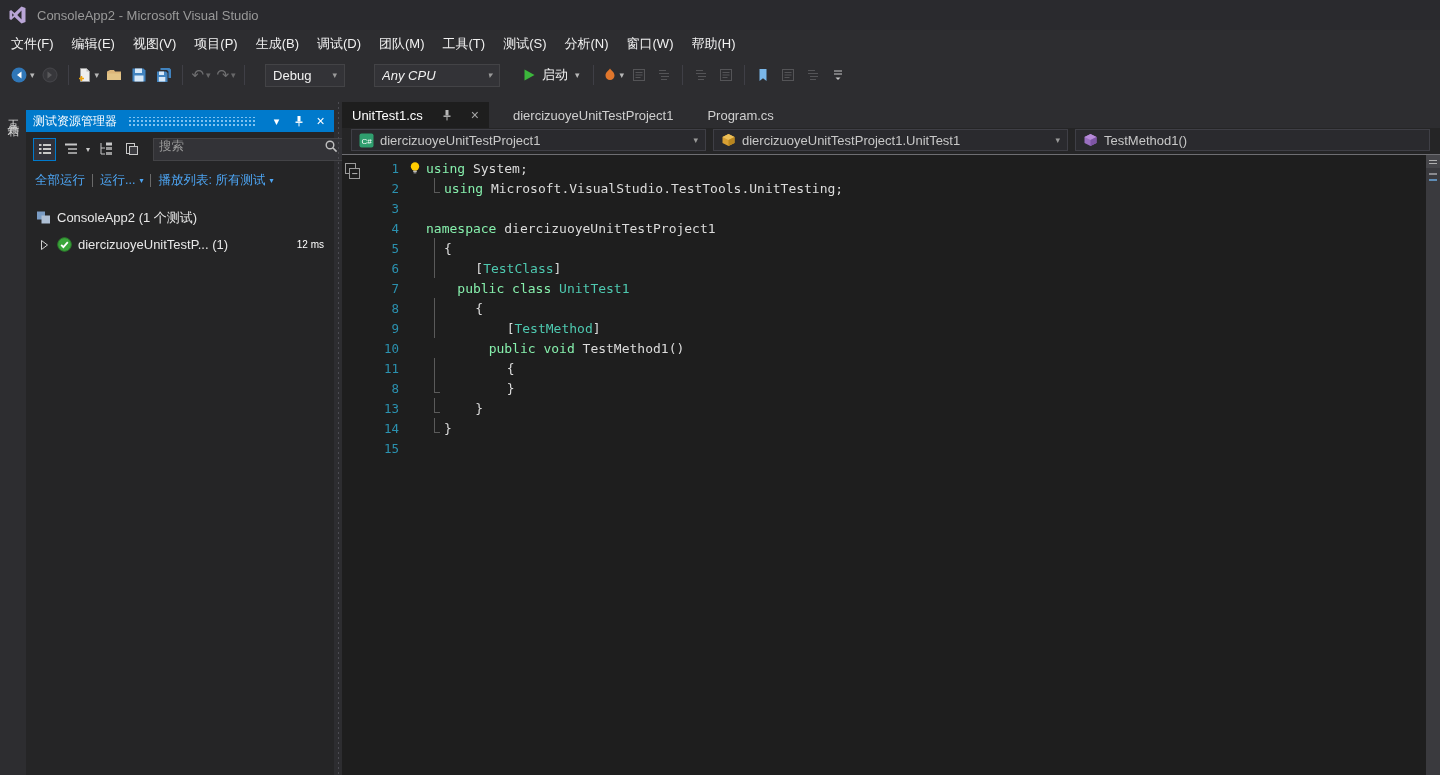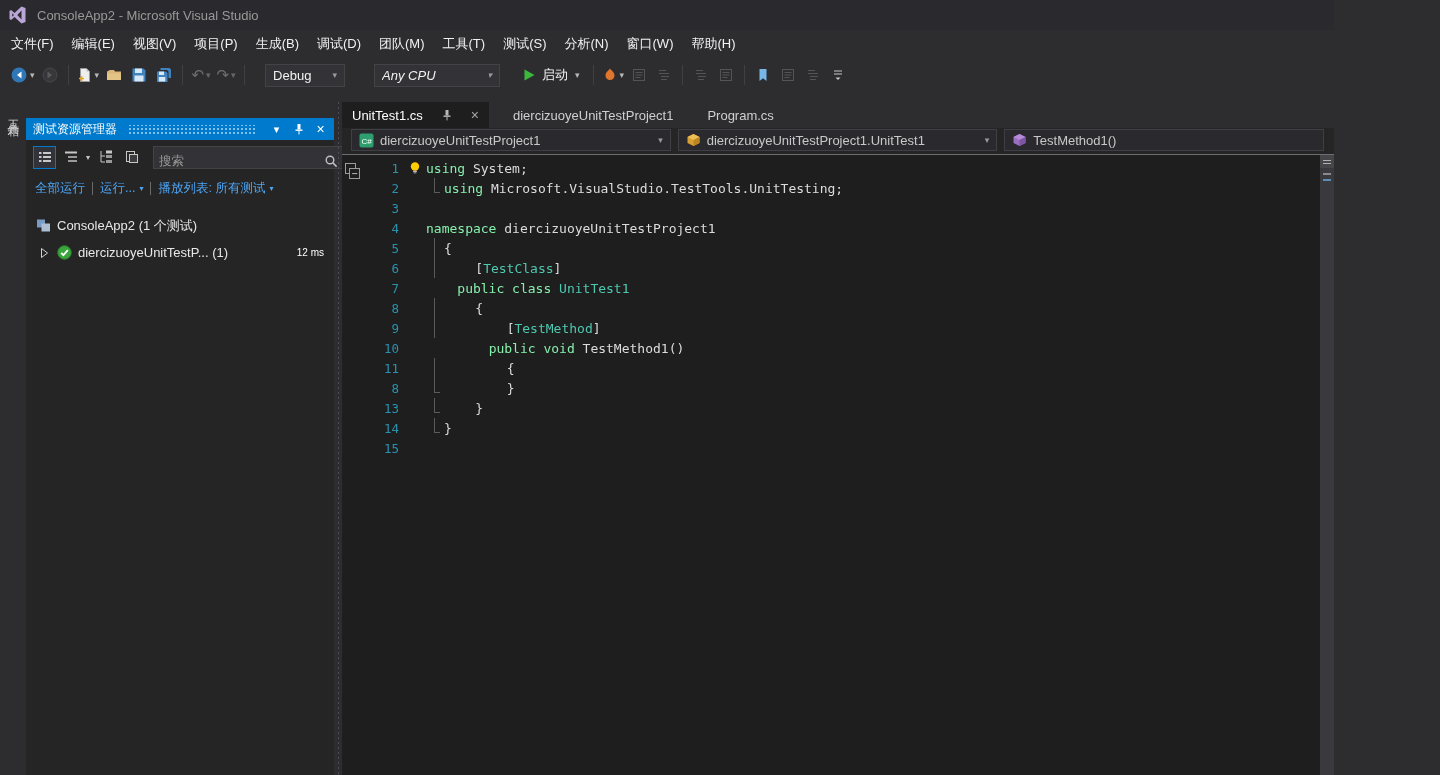--- a/index.html
+++ b/index.html
@@ -1,18 +1,18 @@
 <!DOCTYPE html>
 <html><head>
 <meta charset="utf-8">
 <style>
   *{margin:0;padding:0;box-sizing:border-box}
   html,body{width:1440px;height:775px;overflow:hidden}
   body{background:#2d2d30;font-family:"Liberation Sans",sans-serif;color:#f1f1f1;cursor:default}
-  .window{width:1334px;height:775px;display:flex;flex-direction:column;background:#2d2d30}
+  .window{width:1440px;height:775px;display:flex;flex-direction:column;background:#2d2d30}
 
   
   .titlebar{height:30px;flex:0 0 30px;display:flex;align-items:center;gap:9px;padding:0 8px;background:#2a2a2e}
   .title-text{color:#999;font-size:13px}
 
   
   .menubar{height:28px;flex:0 0 28px;display:flex;align-items:center;padding:0 2px;background:#2d2d30}
   .menu-item{padding:5px 9px;font-size:13px;color:#f1f1f1;white-space:nowrap}
 
   
@@ -27,31 +27,31 @@
   .combo-arrow{margin-left:auto;font-size:9px;color:#9a9a9a;padding-left:8px}
   .tb-start{display:flex;align-items:center;gap:6px;padding:0 7px;height:24px;color:#f1f1f1;font-size:13px}
   .tglyph{font-size:15px;color:#c8c8c8;line-height:15px;font-family:"DejaVu Sans",sans-serif}
 
   
   .main{flex:1;display:flex;min-height:0;padding-top:10px}
   .side-strip{width:26px;flex:0 0 26px;display:flex;flex-direction:column;align-items:center;padding-top:6px}
   .vtab{writing-mode:vertical-rl;font-size:12px;color:#cfcfcf;letter-spacing:3px;padding:2px 0}
 
   
-  .tool-window{width:308px;flex:0 0 308px;display:flex;flex-direction:column;background:#252526;margin-top:16px}
+  .tool-window{width:308px;flex:0 0 308px;display:flex;flex-direction:column;background:#252526;margin-top:8px}
   .tw-header{height:22px;flex:0 0 22px;background:#007acc;display:flex;align-items:center;padding:0 5px 0 7px;gap:5px}
   .tw-title{font-size:12px;color:#fff;white-space:nowrap}
   .tw-grip{flex:1;height:9px;margin:0 6px;background-image:radial-gradient(circle,#7ec1f0 1px,transparent 1.3px);background-size:4px 4px;background-position:0 2px}
   .tw-btn{width:17px;height:17px;display:flex;align-items:center;justify-content:center;color:#fff;font-size:11px}
   .tw-btn.close{font-size:14px}
   .tw-toolbar{height:34px;flex:0 0 34px;display:flex;align-items:center;padding:0 7px;gap:3px}
   .twt-btn{width:23px;height:23px;display:flex;align-items:center;justify-content:center;border:1px solid transparent}
   .twt-btn.selected{border-color:#007acc;background:#32323a}
   .twt-arrow{font-size:8px;color:#c8c8c8;margin:0 1px}
-  .search-box{flex:1;height:23px;margin-left:7px;background:#333337;border:1px solid #434346;display:flex;align-items:flex-end;padding:0 5px;gap:4px}
+  .search-box{flex:1;height:23px;margin-left:7px;background:#333337;border:1px solid #434346;display:flex;align-items:flex-start;padding:0 5px;gap:4px}
   .search-box input{flex:1;min-width:0;background:transparent;border:0;outline:0;color:#ccc;font-size:12.5px;font-family:inherit}
   .search-box input::placeholder{color:#999}
   .tw-links{height:28px;flex:0 0 28px;display:flex;align-items:center;padding:0 9px;gap:7px;font-size:12.5px;white-space:nowrap}
   .tw-link{color:#4da6f5;text-decoration:none}
   .link-arrow{font-size:8px;color:#4da6f5;margin-left:-3px}
   .vsep{width:1px;height:13px;background:#6a6a6a}
   .tw-tree{flex:1;padding-top:10px;overflow:hidden}
   .tree-row{height:27px;display:flex;align-items:center;gap:6px;padding:0 10px;font-size:13px;color:#e8e8e8}
   .tree-row.indented{padding-left:12px}
   .tree-expander{width:13px;display:inline-flex}

